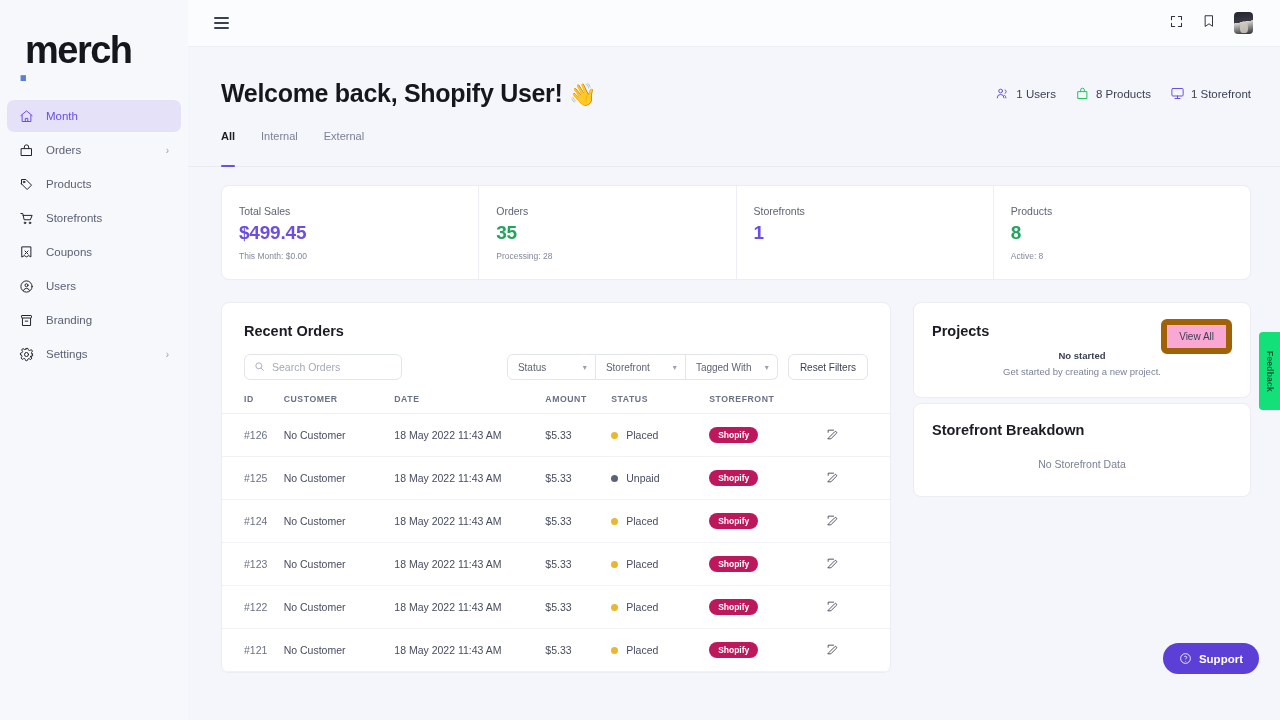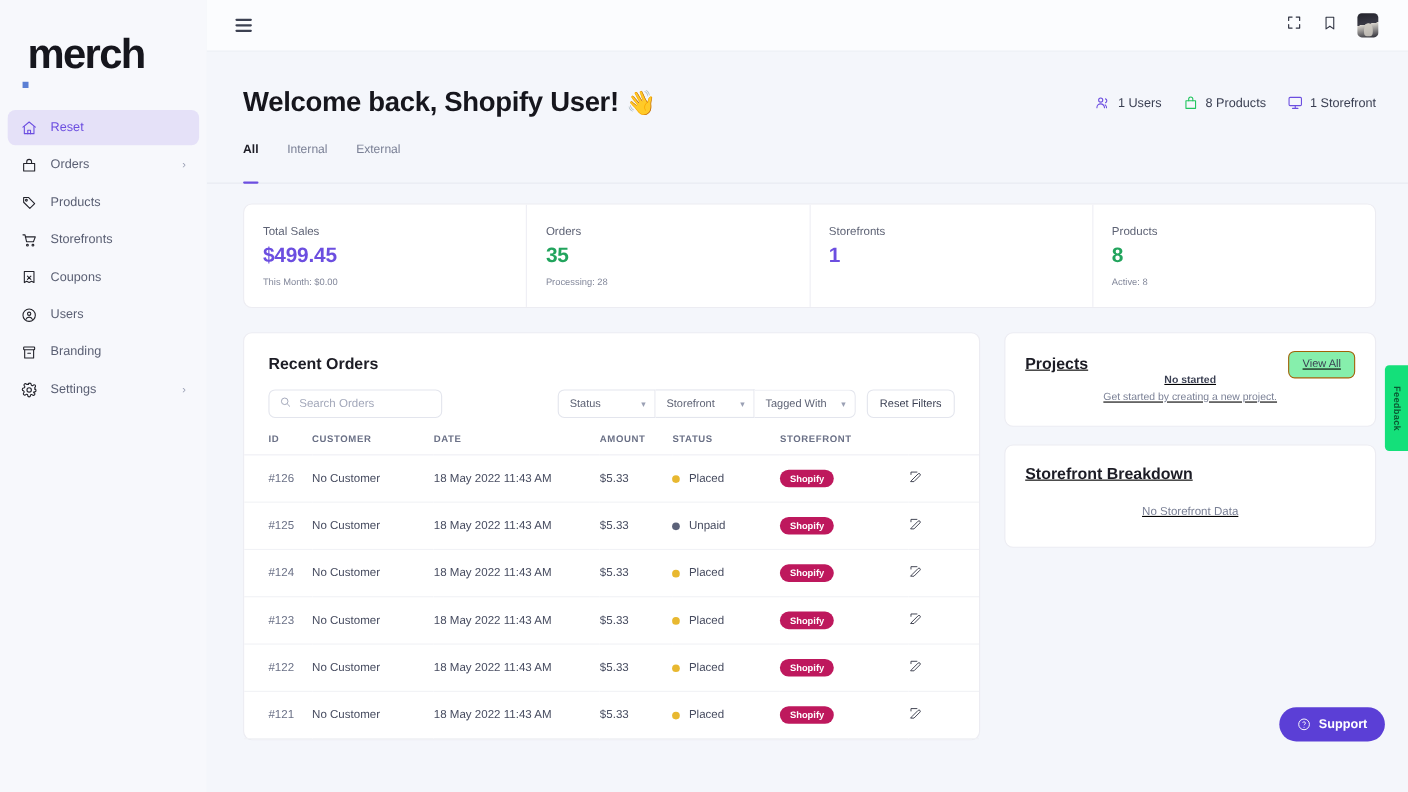--- a/index.html
+++ b/index.html
@@ -135,26 +135,26 @@
   .status-cell { display: flex; align-items: center; gap: 8px; }
   .dot { width: 7px; height: 7px; border-radius: 50%; flex: 0 0 7px; }
   .dot.placed { background: #e8b830; }
   .dot.unpaid { background: #5c6279; }
   .badge {
     display: inline-block; background: #be185d; color: #fff; font-size: 8.5px;
     font-weight: bold; padding: 3px 9px; border-radius: 9px;
   }
   .edit-ico svg { width: 13px; height: 13px; stroke: #2f3342; fill: none; stroke-width: 1.5; stroke-linecap: round; stroke-linejoin: round; }
 
-  .right-col { width: 338px; display: flex; flex-direction: column; gap: 16px; text-decoration: underline; }
+  .right-col { width: 338px; display: flex; flex-direction: column; gap: 5px; }
   .proj-card { padding: 16px 18px 20px 18px; }
   .proj-head { display: flex; align-items: flex-start; justify-content: space-between; }
   .proj-title { font-size: 14.5px; font-weight: bold; color: #1c1c25; padding-top: 4px; }
   .view-all {
-    border: 1px solid #a16207; border-radius: 6px; background: #86efac;
+    border: 6px solid #a16207; border-radius: 6px; background: #f9a8d4;
     font-size: 10px; color: #3a3f52; padding: 6px 12px; cursor: pointer; font-family: inherit;
   }
   .proj-empty { text-align: center; margin-top: -4px; }
   .proj-empty-title { font-size: 9.5px; font-weight: bold; color: #3a3f52; margin-bottom: 5px; }
   .proj-empty-sub { font-size: 9.5px; color: #7b8196; }
 
   .sf-card { padding: 18px 18px 26px 18px; }
   .sf-title { font-size: 14.5px; font-weight: bold; color: #1c1c25; }
   .sf-empty { text-align: center; font-size: 10.5px; color: #7b8196; margin-top: 20px; }
 
@@ -189,21 +189,21 @@
     <nav class="nav">
 
       <div class="nav-item active">
         <span class="ico">
             <svg viewBox="0 0 24 24">
               <path d="M3 10.5L12 3l9 7.5"></path>
               <path d="M5 9.8V20h14V9.8"></path>
               <path d="M10 20v-5h4v5"></path>
             </svg>
           </span>
-        <span>Reset</span>
+        <span>Month</span>
       </div>
 
       <div class="nav-item">
         <span class="ico">
             <svg viewBox="0 0 24 24">
               <path d="M4 9h16v11H4z"></path>
               <path d="M8.5 9V6.5a3.5 3.5 0 017 0V9"></path>
             </svg>
           </span>
         <span>Orders</span>

